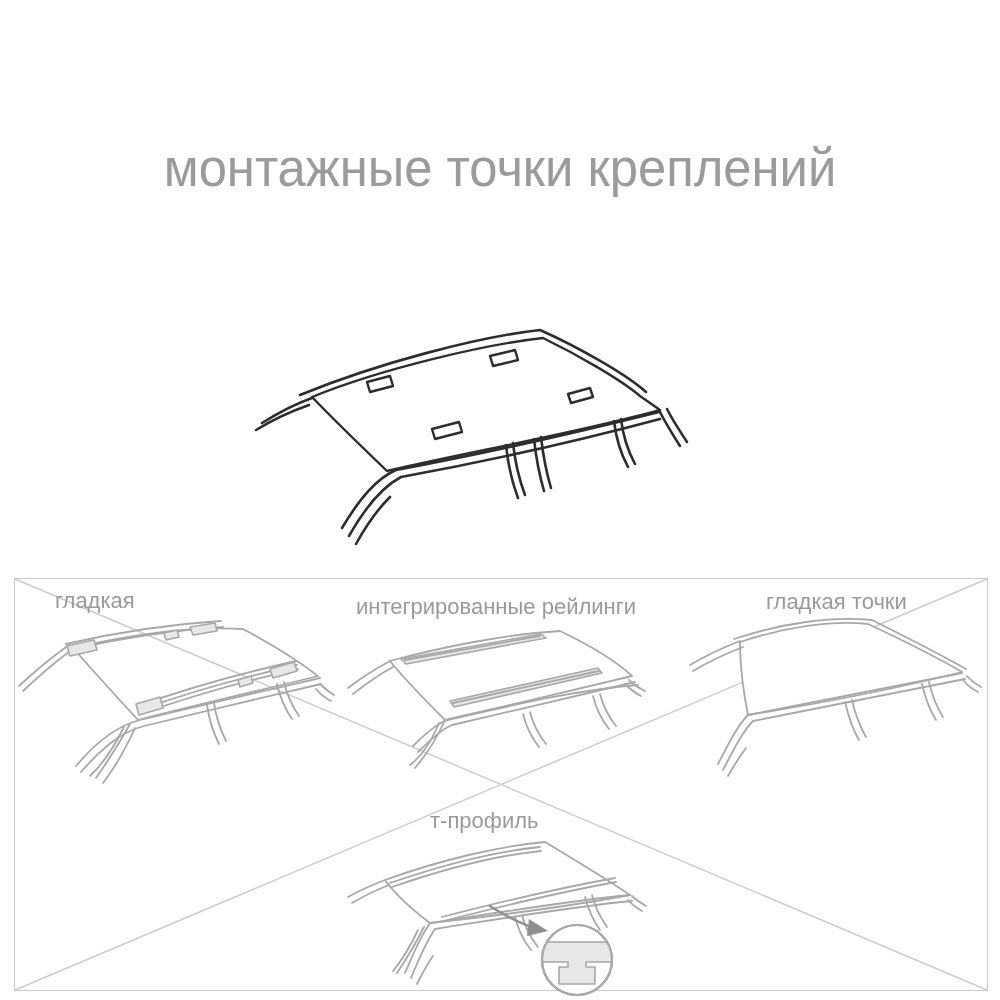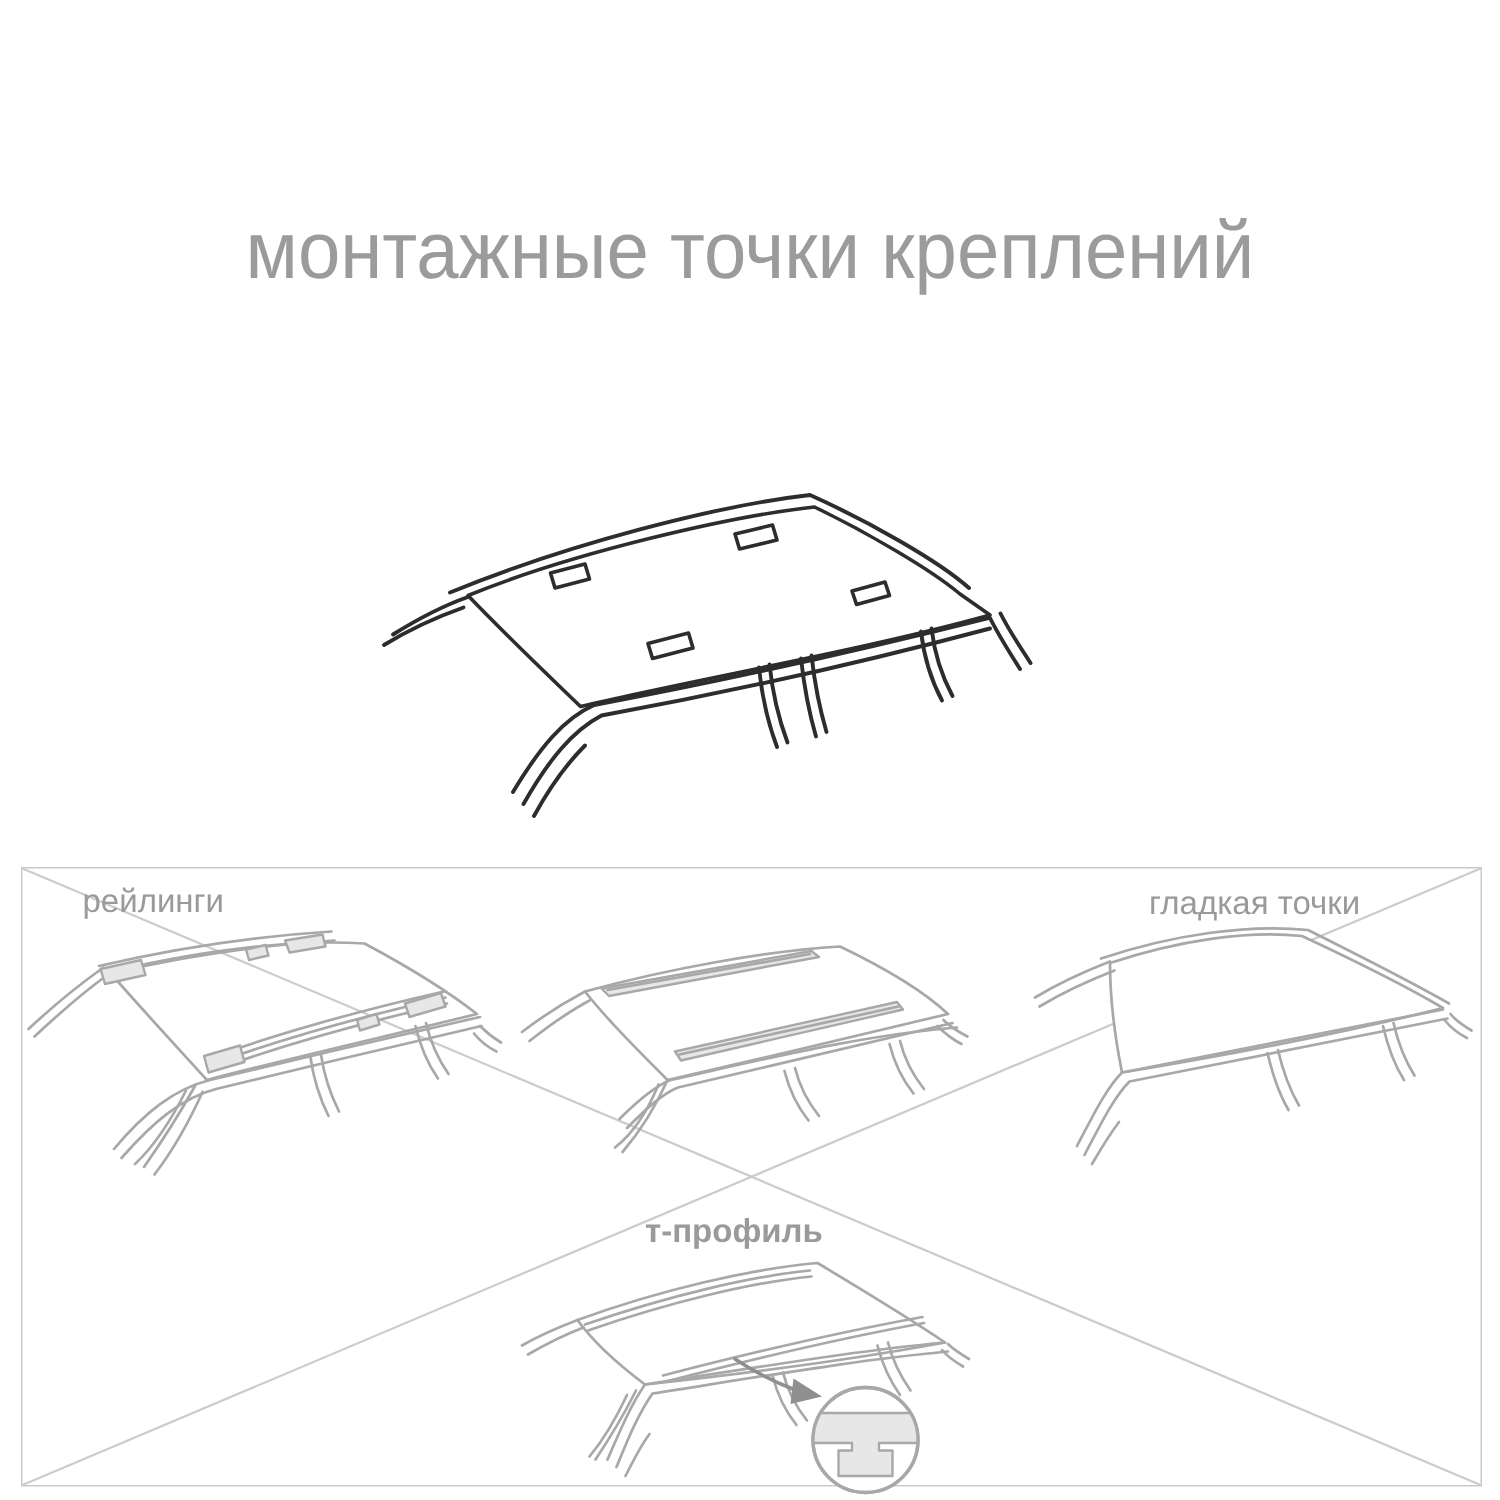--- a/index.html
+++ b/index.html
@@ -8,21 +8,21 @@
   .title{position:absolute;left:0;top:136px;width:1000px;text-align:center;
     font-size:54px;font-weight:400;color:var(--c-title,#9b9b9b);
     transform:scaleX(0.94);transform-origin:50% 50%;letter-spacing:0;white-space:nowrap;}
   .panel{position:absolute;left:14px;top:578px;width:972px;height:411px;
     border:1px solid var(--c-panel_border,#c9c9c9);background:transparent;}
   .diag{position:absolute;left:0;top:0;width:100%;height:100%;}
   .lbl{position:absolute;color:var(--c-label,#9a9a9a);font-size:22px;white-space:nowrap;}
   .lbl-rails{left:55px;top:588px;}
   .lbl-int{left:356px;top:594px;}
   .lbl-smooth{left:766px;top:589px;}
-  .lbl-tprof{left:430px;top:808px;font-weight:bold;}
+  .lbl-tprof{left:430px;top:808px;}
   svg{position:absolute;overflow:visible;}
   .svg-main{left:238px;top:323px;}
   .svg-rails{left:18px;top:618px;}
   .svg-int{left:345px;top:628px;}
   .svg-smooth{left:690px;top:613px;}
   .svg-tprof{left:305px;top:828px;}
   .ms{stroke:var(--c-main_stroke,#2d2d2d);stroke-width:2.6;fill:none;stroke-linecap:round;stroke-linejoin:round;}
   .msf{stroke:var(--c-main_stroke,#2d2d2d);stroke-width:2.4;fill:#fff;stroke-linejoin:round;}
   .ss{stroke:var(--c-sub_stroke,#a8a8a8);stroke-width:1.8;fill:none;stroke-linecap:round;stroke-linejoin:round;}
   .ssw{stroke:var(--c-sub_stroke,#a8a8a8);stroke-width:1.8;fill:#fff;stroke-linejoin:round;}
@@ -70,21 +70,22 @@
     </g>
   </svg>
 
   <div class="panel">
     <svg class="diag" width="972" height="411" viewBox="0 0 972 411">
       <line class="dg" x1="0" y1="0" x2="972" y2="411"></line>
       <line class="dg" x1="972" y1="0" x2="0" y2="411"></line>
     </svg>
   </div>
 
-  <div class="lbl lbl-rails">рейлинги</div>
+  <div class="lbl lbl-rails">гладкая</div>
+  <div class="lbl lbl-int">интегрированные рейлинги</div>
   <div class="lbl lbl-smooth">гладкая точки</div>
   <div class="lbl lbl-tprof">т-профиль</div>
 
   <svg class="svg-rails" width="325" height="190" viewBox="0 0 325 190">
     <g>
       <path class="ss" d="M55,30 C115,16 175,8 225,11 C255,27 282,44 300,58 C235,74 165,90 120,102 C98,78 75,53 55,30 Z"></path>
     </g>
     <g>
       <path class="ss" d="M5,73 C20,59 38,43 55,31"></path>
       <path class="ss" d="M1,68 C16,54 34,39 51,27"></path>

